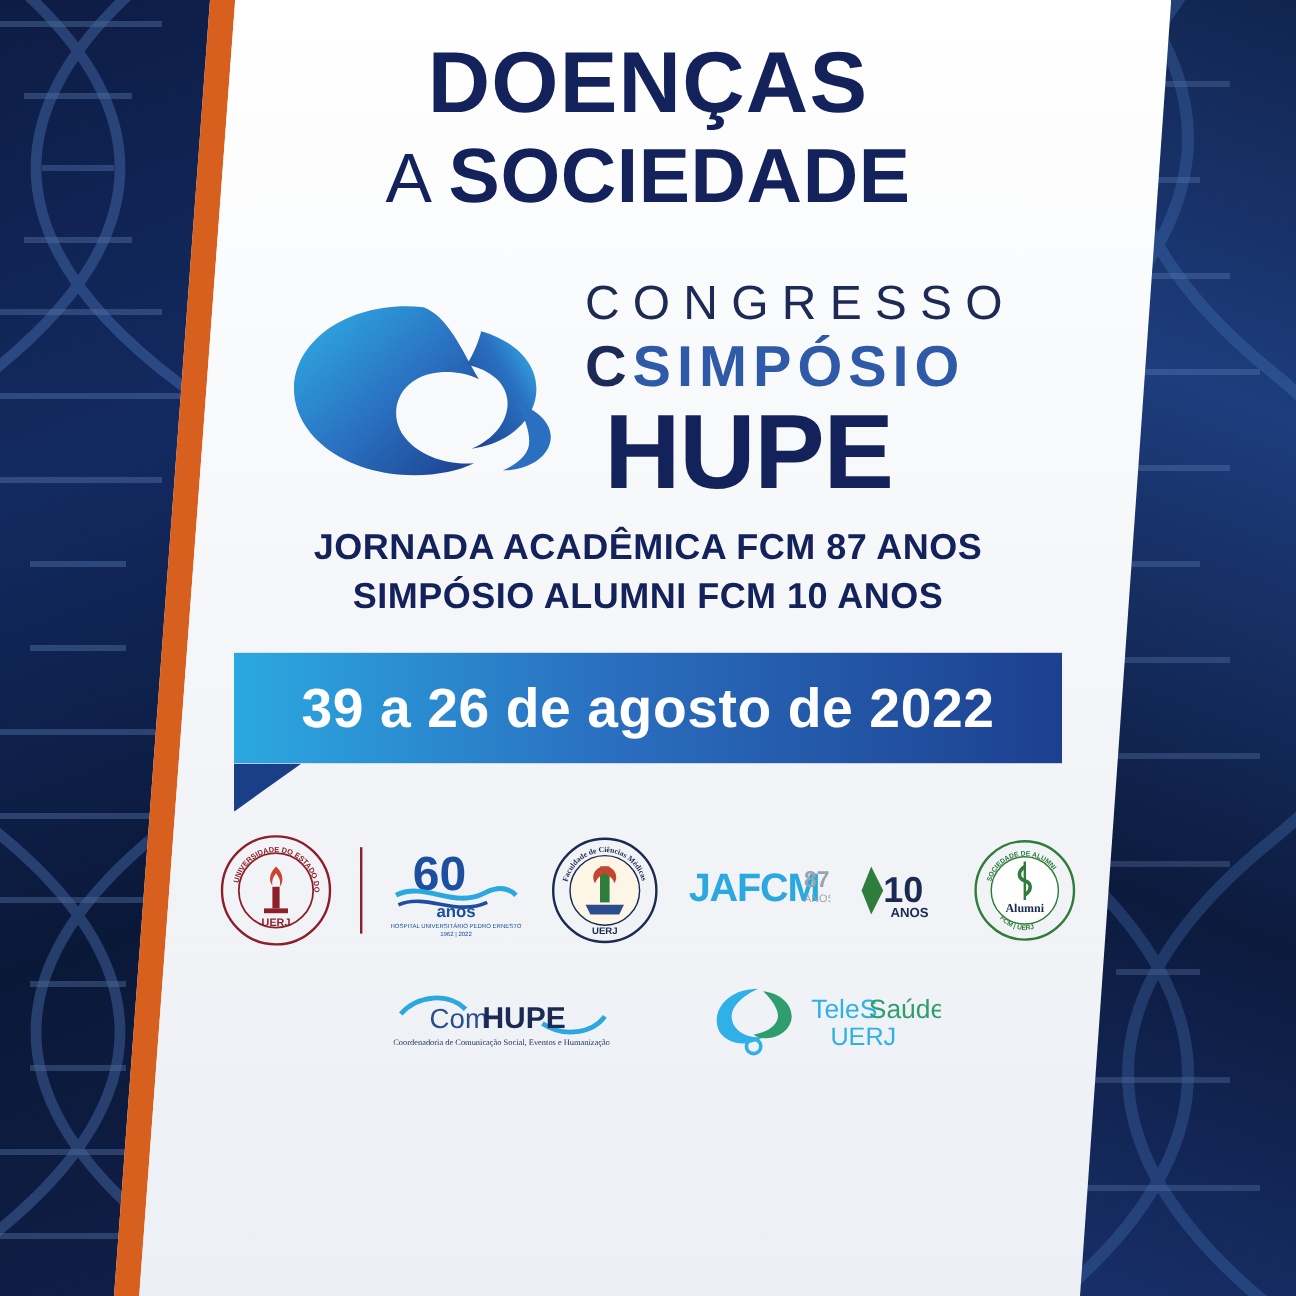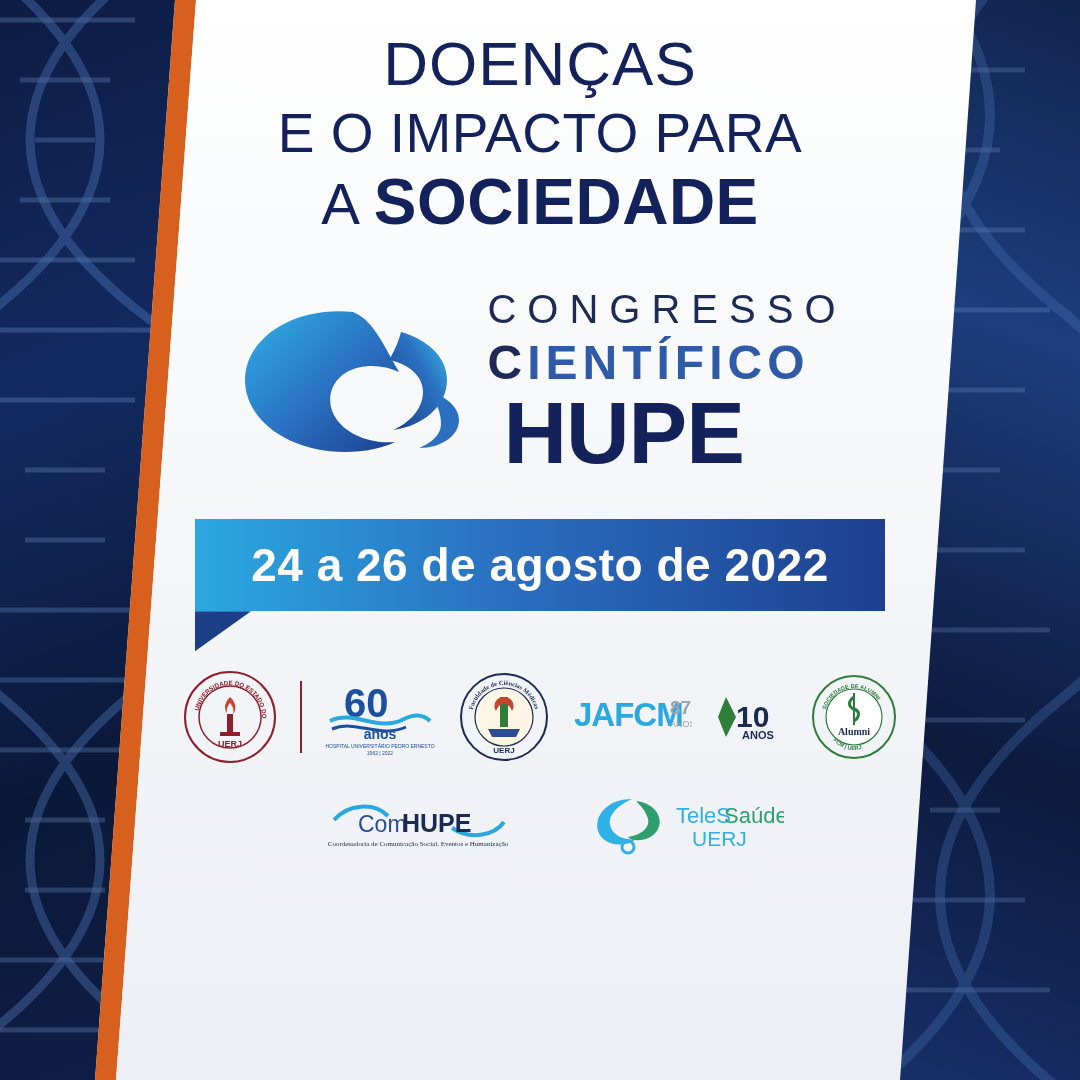--- a/index.html
+++ b/index.html
@@ -89,22 +89,22 @@
 
   
   .headline {
     margin-top: 34px;
     text-align: center;
     color: #14225c;
     line-height: .98;
     letter-spacing: -1px;
   }
   .hl-1 {
-    font-size: 62px;
-    font-weight: 400;
+    font-size: 72px;
+    font-weight: 700;
     letter-spacing: 1px;
   }
   .hl-2 {
     font-size: 74px;
     font-weight: 800;
     margin-top: 8px;
     letter-spacing: .5px;
   }
   .hl-3 {
     font-size: 55px;
@@ -279,21 +279,20 @@
 
   <div class="orange-left"></div>
   <div class="orange-right"></div>
 
   <div class="panel"></div>
 
   <div class="content">
 
     <div class="headline">
       <div class="hl-1">DOENÇAS</div>
-      <div class="hl-3">E O IMPACTO PARA</div>
       <div class="hl-4"><span>A </span><strong>SOCIEDADE</strong></div>
     </div>
 
     <div class="logo-block">
       <svg class="swoosh" viewBox="0 0 250 170">
         <defs>
           <linearGradient id="sg1" x1="0" y1="0" x2="1" y2="1">
             <stop offset="0%" stop-color="#2fb0e6"></stop>
             <stop offset="55%" stop-color="#2a6fc0"></stop>
             <stop offset="100%" stop-color="#1b3f8c"></stop>
@@ -308,31 +307,33 @@
                  C140,148 116,140 104,124 C92,108 96,86 114,76 C128,68 150,68 166,76
                  C150,48 140,24 120,16 Z" fill="url(#sg1)"></path>
         <path d="M168,36 C196,44 214,62 214,84 C214,110 190,130 160,134
                  C178,126 190,112 190,96 C190,80 176,68 156,64
                  C162,54 166,44 168,36 Z" fill="url(#sg2)"></path>
         <path d="M196,96 C214,100 226,112 226,124 C226,140 208,152 186,152
                  C200,146 208,138 208,128 C208,118 204,106 196,96 Z" fill="#2a6fc0"></path>
       </svg>
       <div class="logo-words">
         <div class="w-congresso">CONGRESSO</div>
-        <div class="w-cientifico"><span class="dark">C</span><span>IENTÍFICO</span></div>
+        <div class="w-cientifico"><span class="dark">C</span><span>SIMPÓSIO</span></div>
         <div class="w-hupe">HUPE</div>
       </div>
     </div>
 
     <div class="sublines">
+      <div>JORNADA ACADÊMICA FCM 87 ANOS</div>
+      <div>SIMPÓSIO ALUMNI FCM 10 ANOS</div>
     </div>
 
     <div class="date-banner-wrap">
       <div class="date-banner">
-        <span class="date-text">24 a 26 de agosto de 2022</span>
+        <span class="date-text">39 a 26 de agosto de 2022</span>
       </div>
       <div class="ribbon-tail"></div>
     </div>
 
     <div class="logos-row">
 
       <div class="logo-item">
         <svg width="96" height="96" viewBox="0 0 96 96">
           <circle cx="48" cy="48" r="45" fill="none" stroke="#8d1f2b" stroke-width="2"></circle>
           <circle cx="48" cy="48" r="31" fill="none" stroke="#8d1f2b" stroke-width="1.5"></circle>

